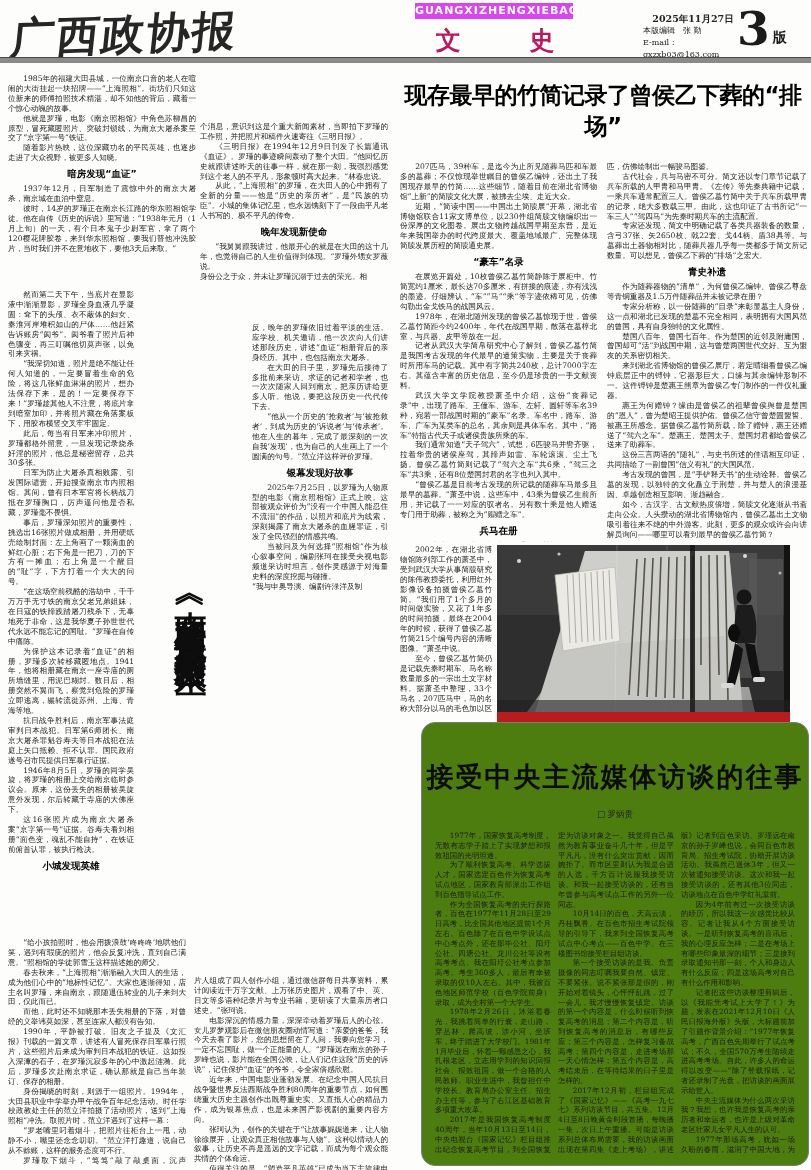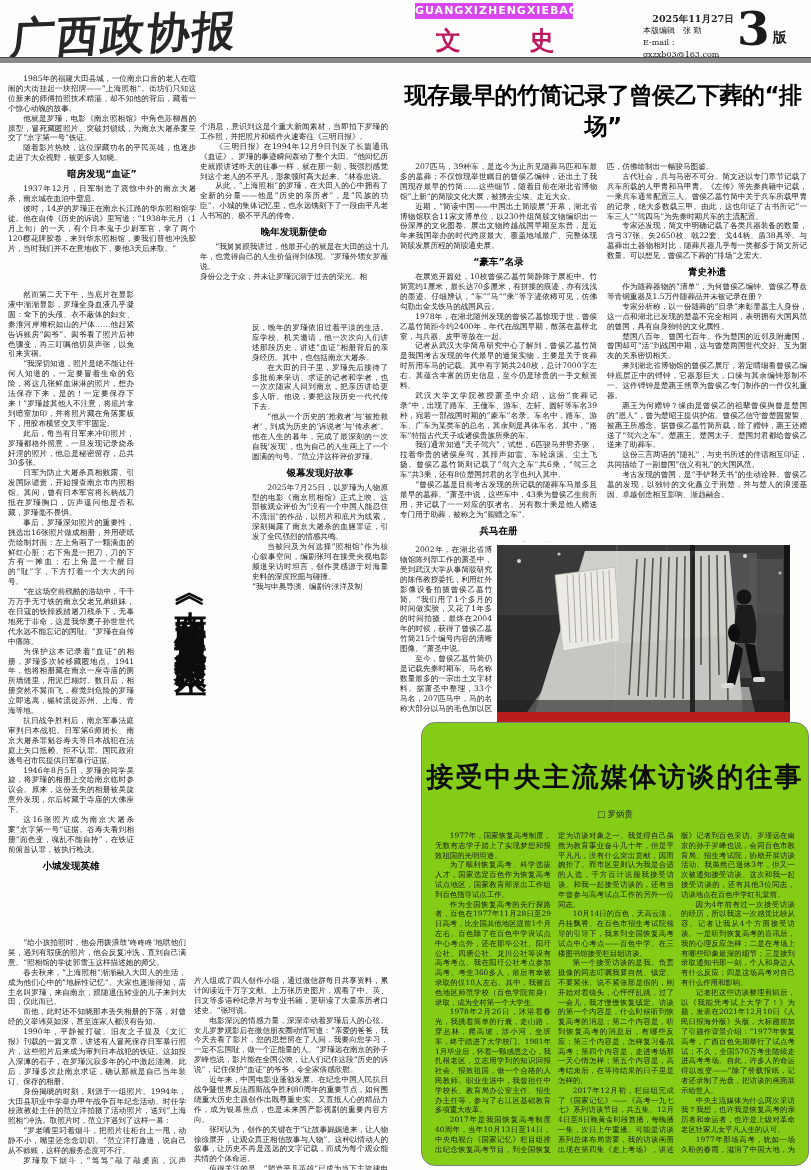--- a/index.html
+++ b/index.html
@@ -34,21 +34,21 @@
   
   .b-headline{position:absolute;left:398px;top:80px;width:410px;text-align:center;
     font-size:23px;font-weight:900;letter-spacing:-0.5px;color:#000;
     font-family:"DejaVu Sans","Liberation Sans",sans-serif;}
   .photo{position:absolute;left:497px;top:545px;width:293px;height:200px;background:#b91c1c;}
   .photo svg{display:block;}
   .photo-caption{position:absolute;right:5px;bottom:3px;color:#fff;font-size:7.5px;
     letter-spacing:.5px;text-shadow:0 0 2px #000,0 0 2px #000;font-family:"DejaVu Sans",sans-serif;}
   
   .ibox{position:absolute;left:421px;top:722px;width:386px;height:442px;
-    border:1px solid #7d7d7d;border-radius:14px;background:#84cc16;}
+    border:1px solid #7d7d7d;border-radius:14px;background:#4d7c0f;}
   .ibox-title{position:absolute;left:0;top:36px;width:100%;text-align:center;
     font-size:27px;font-weight:900;letter-spacing:2px;color:#0c0c0c;}
   .ibox-author{position:absolute;left:0;top:86px;width:100%;text-align:center;font-size:8.5px;color:#222;}
   .ibox .col{top:108px;height:322px;font-size:7.4px;line-height:9.8px;}
   .ibox .c1{left:13px;width:116px;}
   .ibox .c2{left:136px;width:116px;}
   .ibox .c3{left:259px;width:114px;}
 </style>
 </head>
 <body>
@@ -147,20 +147,21 @@
       <p class="para">古代社会，兵与马密不可分。简文还以专门章节记载了兵车所载的人甲胄和马甲胄。《左传》等先秦典籍中记载，一乘兵车通常配置三人。曾侯乙墓竹简中关于兵车所载甲胄的记录，绝大多数载三甲。由此，这也印证了古书所记“一车三人”“驾四马”为先秦时期兵车的主流配置。</p>
       <p class="para">专家还发现，简文中明确记载了各类兵器装备的数量，含弓37张、矢2650枚、戟22套、戈44柄、盾38具等。与墓葬出土器物相对比，随葬兵器几乎每一类都多于简文所记数量。可以想见，曾侯乙下葬的“排场”之宏大。</p>
       <div class="subhead">青史补遗</div>
       <p class="para">作为随葬器物的“清单”，为何曾侯乙编钟、曾侯乙尊盘等青铜重器及1.5万件随葬品并未被记录在册？</p>
       <p class="para">专家分析称，以一份随葬的“目录”来彰显墓主人身份，这一点和湖北已发现的楚墓不完全相同，表明拥有大国风范的曾国，具有自身独特的文化属性。</p>
       <p class="para">楚国八百年、曾国七百年。作为楚国的近邻及附庸国，曾国却可“活”到战国中期，这与曾楚两国世代交好、互为盟友的关系密切相关。</p>
       <p class="para">来到湖北省博物馆的曾侯乙展厅，若定睛细看曾侯乙编钟底层正中的镈钟，它器形巨大，口缘与其余编钟形制不一。这件镈钟是楚惠王熊章为曾侯乙专门制作的一件仪礼重器。</p>
       <p class="para">惠王为何赠钟？缘由是曾侯乙的祖辈曾侯舆曾是楚国的“恩人”，曾为楚昭王提供护佑。曾侯乙信守曾楚固盟誓、被惠王所感念。据曾侯乙墓竹简所载，除了赠钟，惠王还赠送了“驾六之车”。楚惠王、楚国太子、楚国封君都给曾侯乙送来了助葬车。</p>
       <p class="para">这份三言两语的“随礼”，与史书所述的佳话相互印证，共同描绘了一副曾国“信义有礼”的大国风范。</p>
       <p class="para">考古发现的曾国，是“手铲释天书”的生动诠释。曾侯乙墓的发现，以独特的文化矗立于荆楚，并与楚人的浪漫基因、卓越创造相互影响、渐趋融合。</p>
+      <p class="para">如今，古汉字、古文献热度倍增，简牍文化逐渐从书斋走向公众。人头攒动的湖北省博物馆内，曾侯乙墓出土文物吸引着往来不绝的中外游客。此刻，更多的观众或许会向讲解员询问——哪里可以看到最早的曾侯乙墓竹简？</p>
     </div>
   <div class="col" style="left:400px;top:545px;width:92px;height:167px;">
       <p class="para">2002年，在湖北省博物馆陈列部工作的萧圣中，受到武汉大学从事简牍研究的陈伟教授委托，利用红外影像设备拍摄曾侯乙墓竹简。“我们用了1个多月的时间做实验，又花了1年多的时间拍摄，最终在2004年的时候，获得了曾侯乙墓竹简215个编号内容的清晰图像。”萧圣中说。</p>
       <p class="para">至今，曾侯乙墓竹简仍是记载先秦时期车、马名称数量最多的一宗出土文字材料。据萧圣中整理，33个马名，207匹马中，马的名称大部分以马的毛色加以区分命名。如“騜”指有青黑斑纹的马、“骐”指青斑小马……各类雪白、苍黑、黄毛的马</p>
     </div>
 
   <div class="photo">
     <svg width="293" height="167" viewBox="0 0 293 167">
       <rect x="0" y="0" width="293" height="167" fill="#2e2e2e"></rect>
       <rect x="0" y="0" width="293" height="70" fill="#3a3a3a"></rect>

